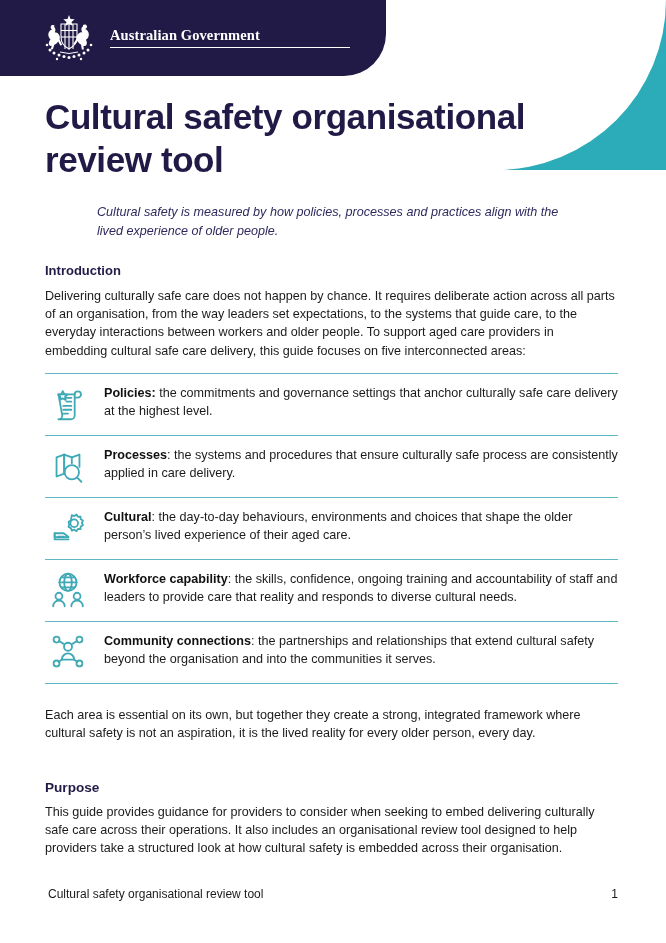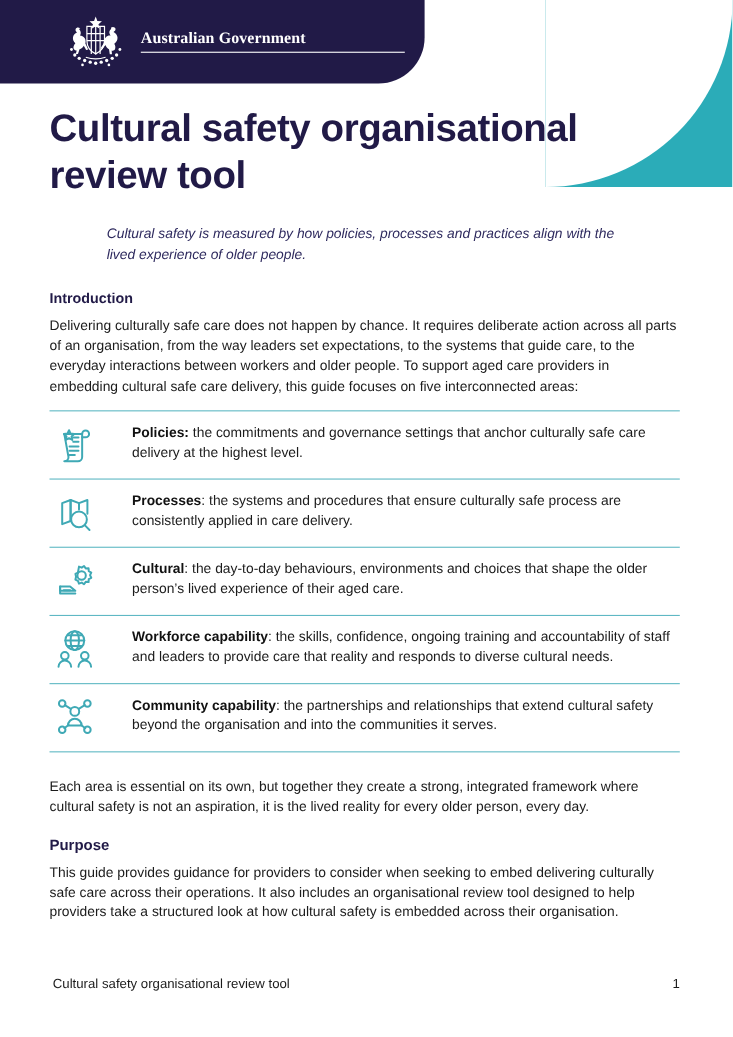--- a/index.html
+++ b/index.html
@@ -45,21 +45,21 @@
     position: absolute;
     top: 0;
     left: 0;
     width: 386px;
     height: 76px;
     background: #211A47;
     border-bottom-right-radius: 42px;
     z-index: 3;
     display: flex;
     align-items: center;
-    padding-left: 56px;
+    padding-left: 38px;
   }
 
   .crest {
     width: 62px;
     height: 52px;
     flex: 0 0 auto;
     margin-right: 10px;
   }
 
   .gov-text {
@@ -156,36 +156,35 @@
     justify-content: center;
   }
   .area-icon svg { display: block; }
 
   .area-text {
     color: #1B1B1B;
     font-size: 12.6px;
     line-height: 1.44;
     padding-top: 3px;
     flex: 1 1 auto;
-    margin-left: 16px;
   }
   .area-text b { font-weight: bold; color: #111111; }
 
   .closing-text {
     margin-top: 22px;
     color: #1B1B1B;
     font-size: 12.6px;
     line-height: 1.44;
   }
 
   .purpose-heading {
     color: #211A47;
     font-size: 13.6px;
     font-weight: bold;
-    margin-top: 19px;
+    margin-top: 38px;
     margin-bottom: 8px;
   }
 
   
   .footer {
     position: absolute;
     left: 48px;
     right: 48px;
     bottom: 42px;
     display: flex;
@@ -355,21 +354,21 @@
               <line x1="28" y1="29.5" x2="32" y2="32.5"></line>
 
               <circle cx="10" cy="9" r="3.1"></circle>
               <circle cx="34" cy="9" r="3.1"></circle>
               <circle cx="10" cy="34" r="3.1"></circle>
               <circle cx="34" cy="34" r="3.1"></circle>
             </g>
           </svg>
         </div>
         <div class="area-text">
-          <b>Community capability</b><span>: the partnerships and relationships that extend cultural safety beyond the organisation and into the communities it serves.</span>
+          <b>Community connections</b><span>: the partnerships and relationships that extend cultural safety beyond the organisation and into the communities it serves.</span>
         </div>
       </div>
 
     </div>
 
     <p class="closing-text">Each area is essential on its own, but together they create a strong, integrated framework where cultural safety is not an aspiration, it is the lived reality for every older person, every day.</p>
 
     <h2 class="purpose-heading">Purpose</h2>
 
     <p class="body-text">This guide provides guidance for providers to consider when seeking to embed delivering culturally safe care across their operations. It also includes an organisational review tool designed to help providers take a structured look at how cultural safety is embedded across their organisation.</p>

